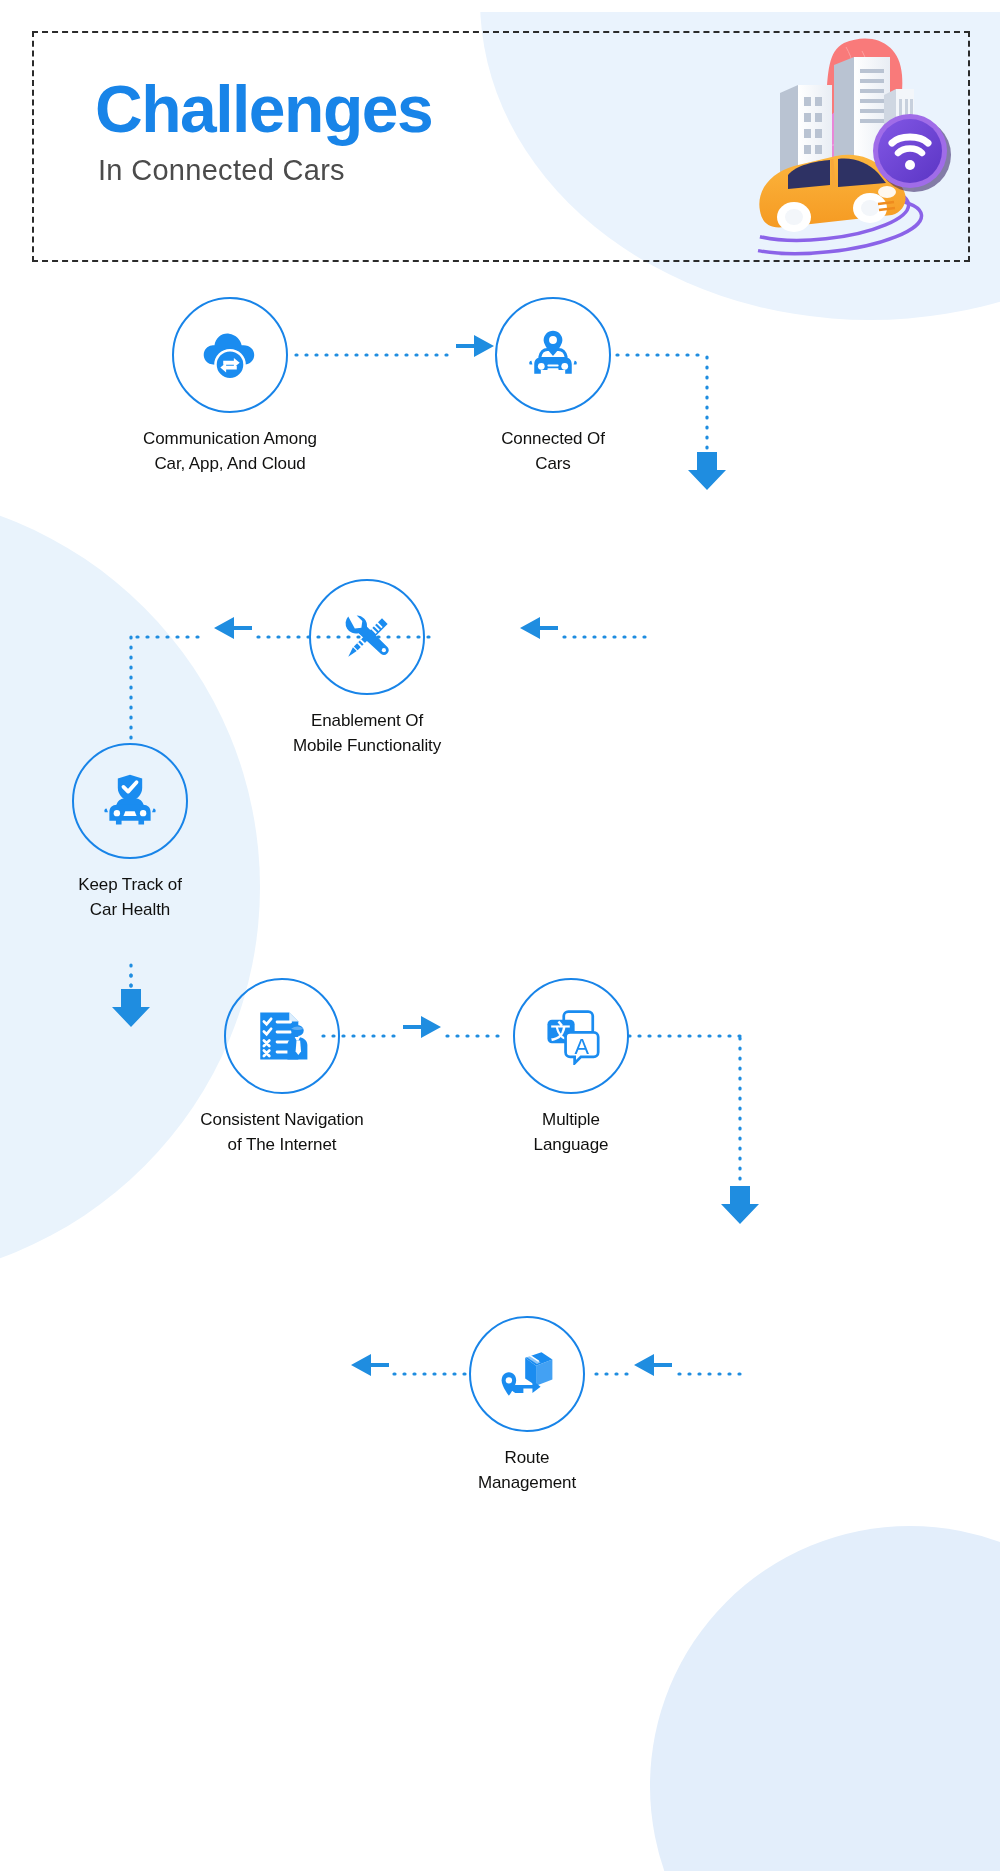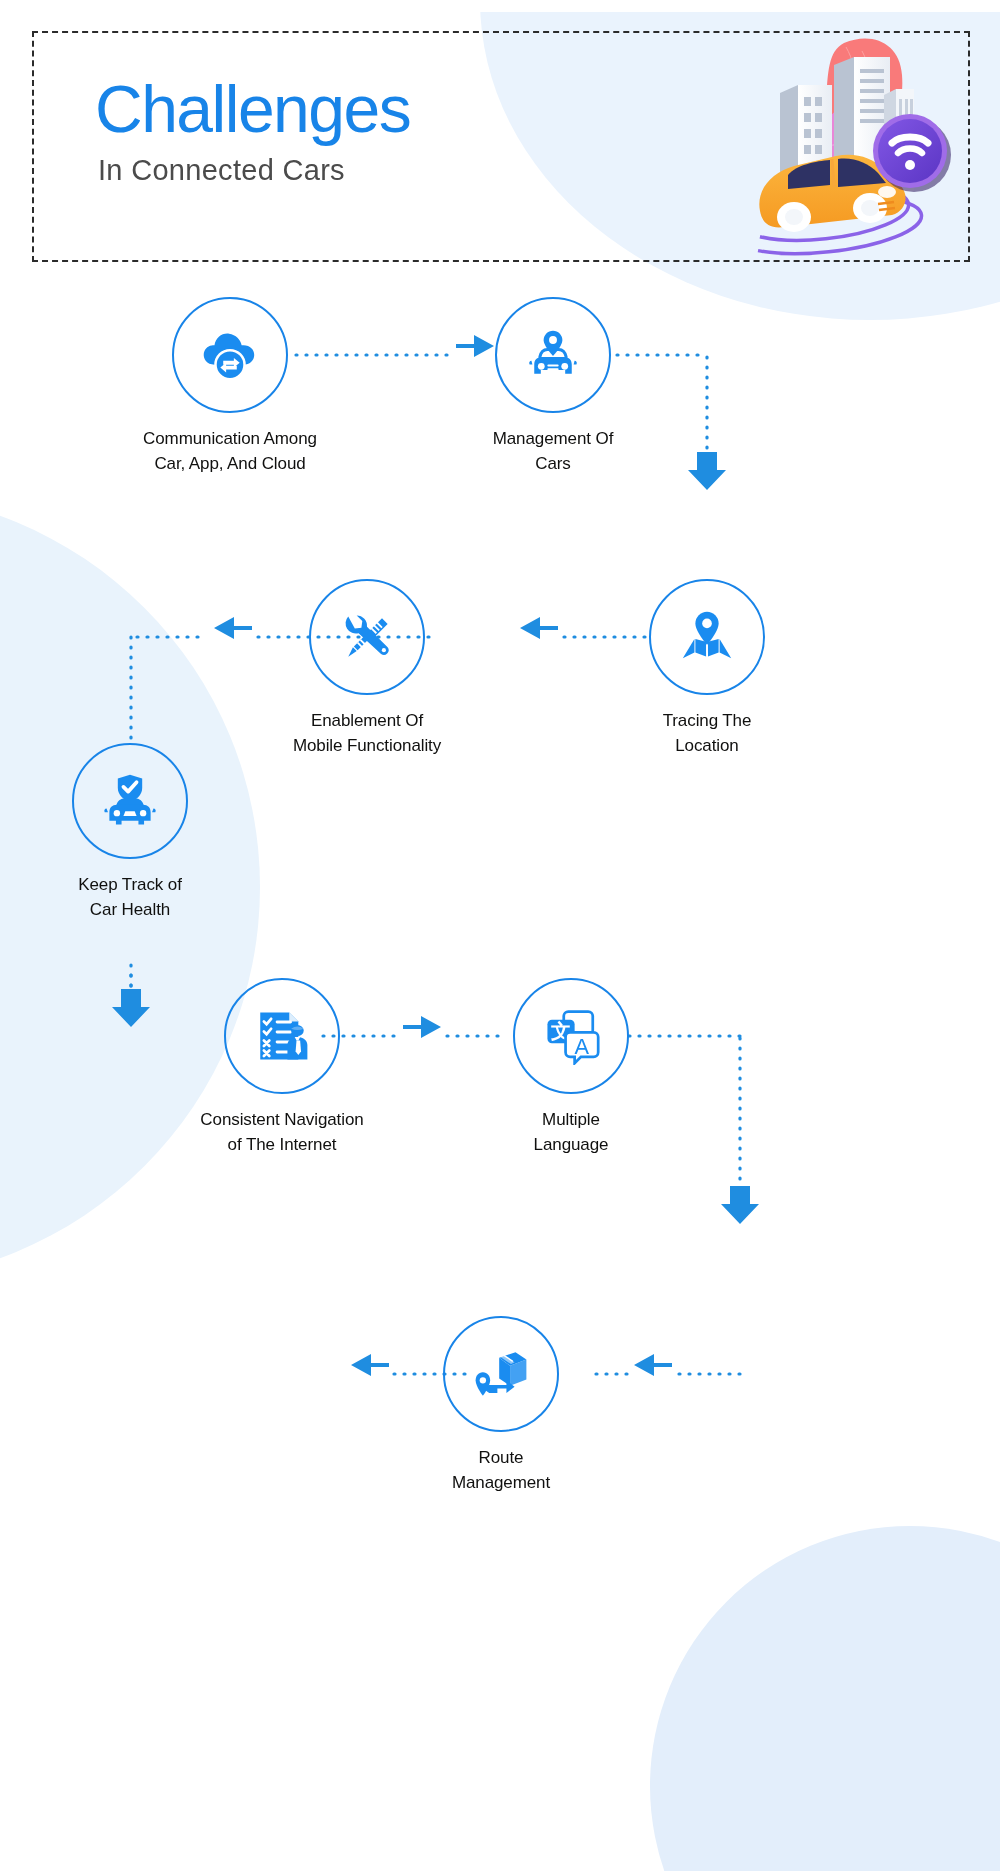--- a/index.html
+++ b/index.html
@@ -45,21 +45,21 @@
     position: absolute;
     left: 32px; top: 31px;
     width: 938px; height: 231px;
     border: 2px dashed #2b2b2b;
     background: transparent;
   }
   #header-title {
     position: absolute;
     left: 95px; top: 76px;
     font-size: 66px;
-    font-weight: 400;
+    font-weight: 700;
     letter-spacing: -1.5px;
     color: #1884e8;
     line-height: 1;
   }
   #header-subtitle {
     position: absolute;
     left: 98px; top: 156px;
     font-size: 29px;
     font-weight: 400;
     letter-spacing: 0.3px;
@@ -100,21 +100,21 @@
   }
 
   
   #node-communication { left: 172px; top: 297px; }
   #node-navigation    { left: 495px; top: 297px; }
   #node-tracing       { left: 649px; top: 579px; }
   #node-enablement    { left: 309px; top: 579px; }
   #node-carhealth     { left: 72px;  top: 743px; }
   #node-internet      { left: 224px; top: 978px; }
   #node-language      { left: 513px; top: 978px; }
-  #node-route         { left: 443px; top: 1316px; }
+  #node-route         { left: 469px; top: 1316px; }
   #node-rider         { left: 172px; top: 1316px; }
 
   
   #connectors {
     position: absolute;
     left: 0; top: 0;
     width: 1000px; height: 1871px;
     pointer-events: none;
   }
 </style>
@@ -298,40 +298,24 @@
           <path d="M12 42 C12 37 15 34 20 34 h24 c5 0 8 3 8 8 v10 h-7 v-4 h-26 v4 h-7 z" fill="#1a8cf0"></path>
           <circle cx="19.5" cy="44" r="3.6" fill="#ffffff"></circle>
           <circle cx="44.5" cy="44" r="3.6" fill="#ffffff"></circle>
           <rect x="26" y="42" width="12" height="2.2" rx="1" fill="#ffffff"></rect>
           <rect x="26" y="46" width="12" height="2.2" rx="1" fill="#ffffff"></rect>
           <path d="M9 38 c-2 0 -3 2 -2 4 l3 0 z" fill="#1a8cf0"></path>
           <path d="M55 38 c2 0 3 2 2 4 l-3 0 z" fill="#1a8cf0"></path>
         </svg>
       </span>
     </div>
-    <div class="node-label">Management Of
+    <div class="node-label">Connected Of
 Cars</div>
   </div>
 
-  <div class="node" id="node-tracing">
-    <div class="node-circle">
-      <span>
-        <svg viewBox="0 0 64 64" width="62" height="62">
-          <path d="M32 6 C25.4 6 20 11.4 20 18 C20 26.4 32 40 32 40 C32 40 44 26.4 44 18 C44 11.4 38.6 6 32 6 Z" fill="#1a8cf0"></path>
-          <circle cx="32" cy="18" r="5" fill="#ffffff"></circle>
-          <path d="M7 54 L19 34 L19 48 L7 54 Z" fill="#1a8cf0"></path>
-          <path d="M20 34 L31 37 L31 52 L20 48 Z" fill="#1a8cf0"></path>
-          <path d="M33 37 L44 34 L44 48 L33 52 Z" fill="#1a8cf0"></path>
-          <path d="M45 34 L57 54 L45 48 Z" fill="#1a8cf0"></path>
-        </svg>
-      </span>
-    </div>
-    <div class="node-label">Tracing The
-Location</div>
-  </div>
 
   <div class="node" id="node-carhealth">
     <div class="node-circle">
       <span>
         <svg viewBox="0 0 64 64" width="60" height="60">
           <path d="M32 4 L45 8 V18 C45 26 38 31 32 33 C26 31 19 26 19 18 V8 Z" fill="#1a8cf0"></path>
           <path d="M25 17 l5 5 9 -10" fill="none" stroke="#ffffff" stroke-width="4" stroke-linecap="round" stroke-linejoin="round"></path>
           <path d="M17 38 C18 32 22 29 27 29 h10 c5 0 9 3 10 9" fill="#1a8cf0"></path>
           <path d="M10 44 C10 39 13 36 18 36 h28 c5 0 8 3 8 8 v9 h-7 v4 h-6 v-4 h-18 v4 h-6 v-4 h-7 z" fill="#1a8cf0"></path>
           <circle cx="18" cy="45" r="3.4" fill="#ffffff"></circle>

